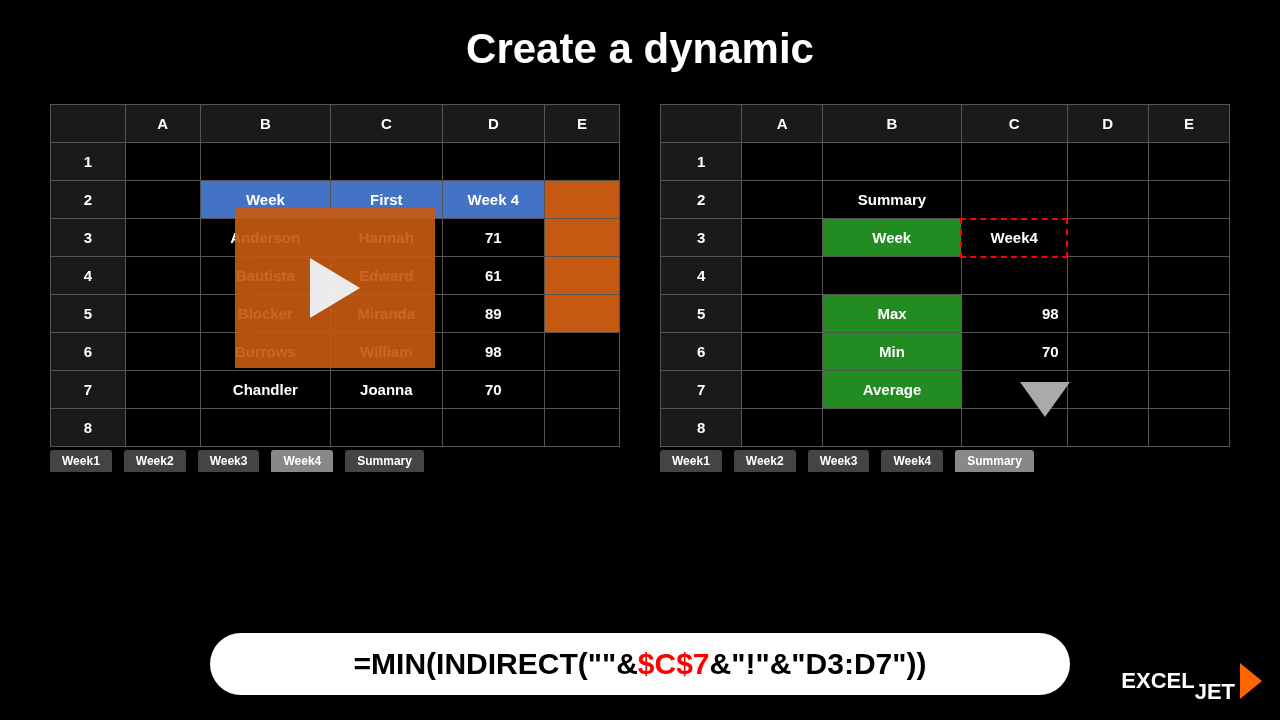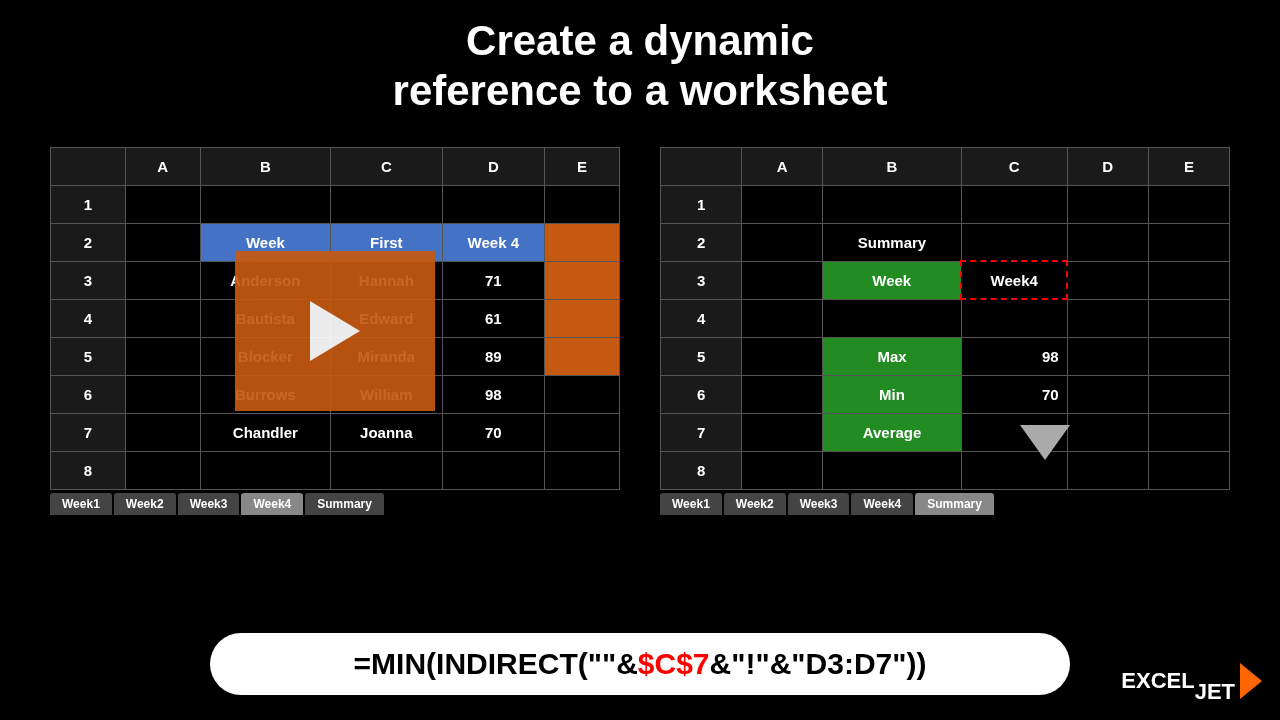--- a/index.html
+++ b/index.html
@@ -11,21 +11,21 @@
       overflow: hidden;
       position: relative;
     }
 
     
     #title {
       text-align: center;
       color: #fff;
       font-size: 42px;
       font-weight: bold;
-      padding-top: 16px;
+      padding-top: 24px;
       line-height: 1.2;
     }
 
     
     #main-content {
       display: flex;
       justify-content: space-between;
       padding: 20px 50px 0 50px;
       margin-top: 10px;
       gap: 40px;
@@ -89,21 +89,21 @@
     }
 
     .cell-orange {
       background: #C65911;
       color: #fff;
     }
 
     
     .sheet-tabs {
       display: flex;
-      gap: 2px;
+      gap: 12px;
       margin-top: 3px;
     }
 
     .sheet-tab {
       background: #444;
       color: #fff;
       padding: 4px 12px;
       font-size: 12px;
       border-radius: 3px 3px 0 0;
       cursor: pointer;
@@ -189,21 +189,20 @@
       border-left: 25px solid transparent;
       border-right: 25px solid transparent;
       border-top: 35px solid #888;
     }
   </style>
 </head>
 <body>
 
 <div id="title">
   <div>Create a dynamic</div>
-  <div>reference to a worksheet</div>
 </div>
 
 <div id="main-content">
 
   <div class="spreadsheet-container" style="position:relative;">
     <table class="sheet-table">
       <thead>
         <tr>
           <th class="row-header"></th>
           <th>A</th>

